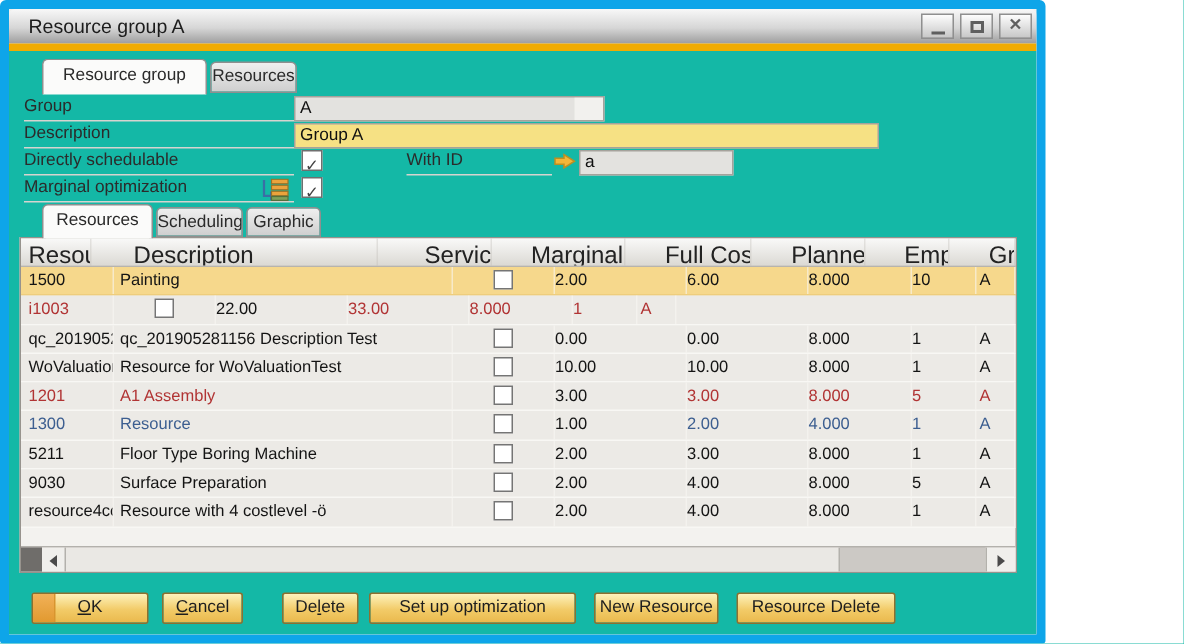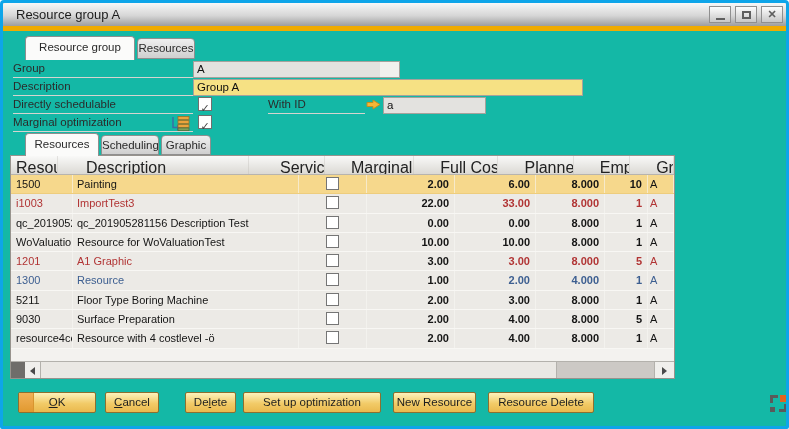--- a/index.html
+++ b/index.html
@@ -1,17 +1,17 @@
 <!DOCTYPE html>
 <html><head>
 <meta charset="utf-8">
 <style>
   * { margin:0; padding:0; box-sizing:border-box; }
   body { font-family:"Liberation Sans", sans-serif; background:#fff; }
-  .window { position:relative; width:789px; height:429px; border:3px solid #0ea5e9;
+  .window { position:relative; width:697px; height:429px; border:6px solid #0ea5e9;
             border-radius:4px 4px 2px 2px; background:#f0efec; overflow:hidden; }
   
   .titlebar { position:absolute; left:0; top:0; width:100%; height:23px;
               background:linear-gradient(#f8f8f8, #d6d6d6 55%, #9d9d9d); border-radius:4px 4px 0 0; }
   .title { position:absolute; left:13px; top:4px; font-size:13px; color:#1c1c1c; }
   .winbtns { position:absolute; right:3px; top:3px; display:flex; gap:4px; }
   .winbtn { width:22px; height:17px; background:linear-gradient(#fdfdfd,#c7c7c7);
             border:1px solid #8f8f8f; display:flex; align-items:center; justify-content:center; }
   .glyph-min { width:9px; height:2px; background:#5f5f5f; margin-top:8px; }
   .glyph-max { width:9px; height:8px; border:2px solid #5f5f5f; }
@@ -45,21 +45,21 @@
   .th { overflow:hidden; white-space:nowrap; padding-top:3px; border-right:1px solid rgba(190,187,180,.35); }
   .c0{width:62px;} .c1{width:226px;} .c2{width:68px;} .c3{width:88px;}
   .c4{width:81px;} .c5{width:69px;} .c6{width:43px;} .c7{width:26px;}
   .pl{padding-left:5px;} .pl4{padding-left:4px;} .pl7{padding-left:7px;} .pl2{padding-left:2px;}
   .trow { display:flex; height:19.3px; background:#eceae6; border-bottom:1px solid #f8f7f4;
           font-size:11px; color:#141414; }
   .trow.selected { background:#f6d88c; border-bottom-color:#eecd7d; }
   .trow.red  .colored { color:#b13434; }
   .trow.blue .colored { color:#3c5e90; }
   .td { overflow:hidden; white-space:nowrap; padding-top:3px; border-right:1px solid rgba(248,247,244,.6); }
-  .num { text-align:right; padding-right:5px;font-weight:bold; }
+  .num { padding-right:5px; }
   .cbcell { display:flex; justify-content:center; padding-top:2px; }
   .gridcb { width:13px; height:13px; background:#fff; border:1px solid #757575; display:inline-block; }
 
   
   .hscroll { position:absolute; left:0; bottom:0; width:100%; height:17px; background:#ccc9c5;
              border-top:1px solid #b3b1ac; display:flex; }
   .hs-corner { width:14px; background:#6f6d6a; }
   .hs-btn { width:16px; background:#f0efec; position:relative; border-right:1px solid #b3b1ac; }
   .hs-btn.right { border-right:none; border-left:1px solid #b3b1ac; width:20px; margin-left:auto; }
   .arrow-l::after, .arrow-r::after { content:""; position:absolute; top:5px; }
@@ -172,21 +172,20 @@
               <span class="gridcb"></span>
             </div>
             <div class="td c3 num">2.00</div>
             <div class="td c4 num colored">6.00</div>
             <div class="td c5 num colored">8.000</div>
             <div class="td c6 num colored">10</div>
             <div class="td c7 pl2 colored">A</div>
           </div>
           <div class="trow red">
             <div class="td c0 pl colored">i1003</div>
-            <div class="td c1 pl4 colored">ImportTest3</div>
             <div class="td c2 cbcell">
               <span class="gridcb"></span>
             </div>
             <div class="td c3 num">22.00</div>
             <div class="td c4 num colored">33.00</div>
             <div class="td c5 num colored">8.000</div>
             <div class="td c6 num colored">1</div>
             <div class="td c7 pl2 colored">A</div>
           </div>
           <div class="trow">
@@ -208,21 +207,21 @@
               <span class="gridcb"></span>
             </div>
             <div class="td c3 num">10.00</div>
             <div class="td c4 num colored">10.00</div>
             <div class="td c5 num colored">8.000</div>
             <div class="td c6 num colored">1</div>
             <div class="td c7 pl2 colored">A</div>
           </div>
           <div class="trow red">
             <div class="td c0 pl colored">1201</div>
-            <div class="td c1 pl4 colored">A1 Graphic</div>
+            <div class="td c1 pl4 colored">A1 Assembly</div>
             <div class="td c2 cbcell">
               <span class="gridcb"></span>
             </div>
             <div class="td c3 num">3.00</div>
             <div class="td c4 num colored">3.00</div>
             <div class="td c5 num colored">8.000</div>
             <div class="td c6 num colored">5</div>
             <div class="td c7 pl2 colored">A</div>
           </div>
           <div class="trow blue">

